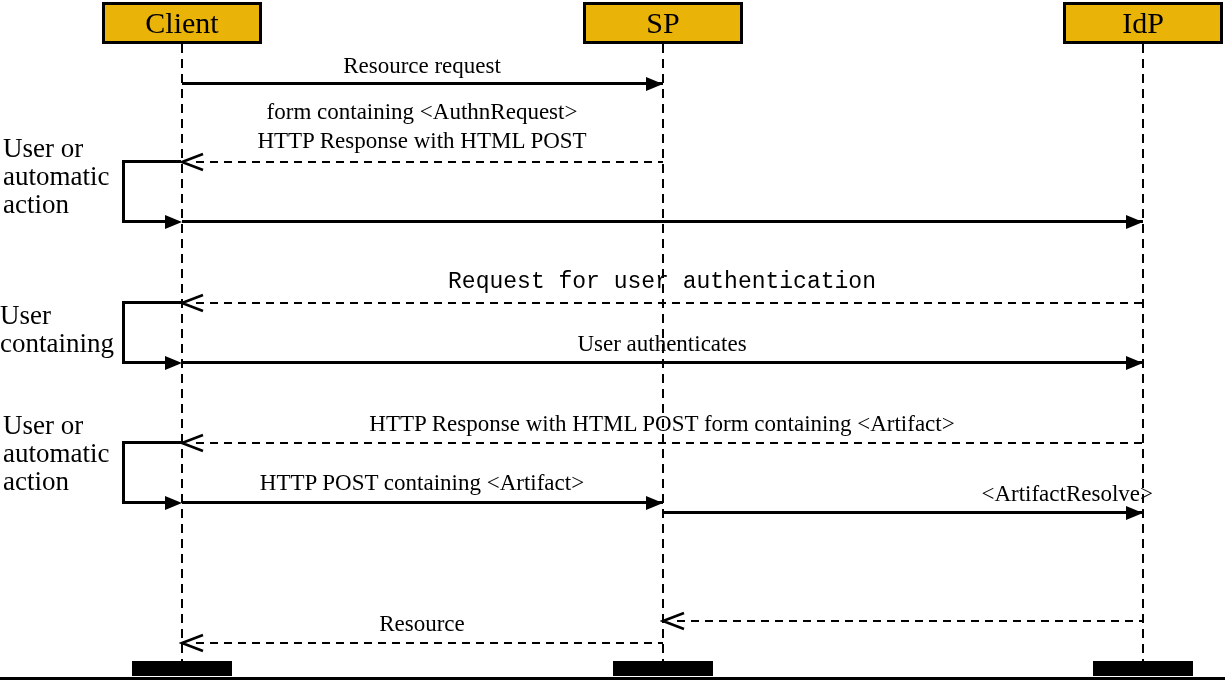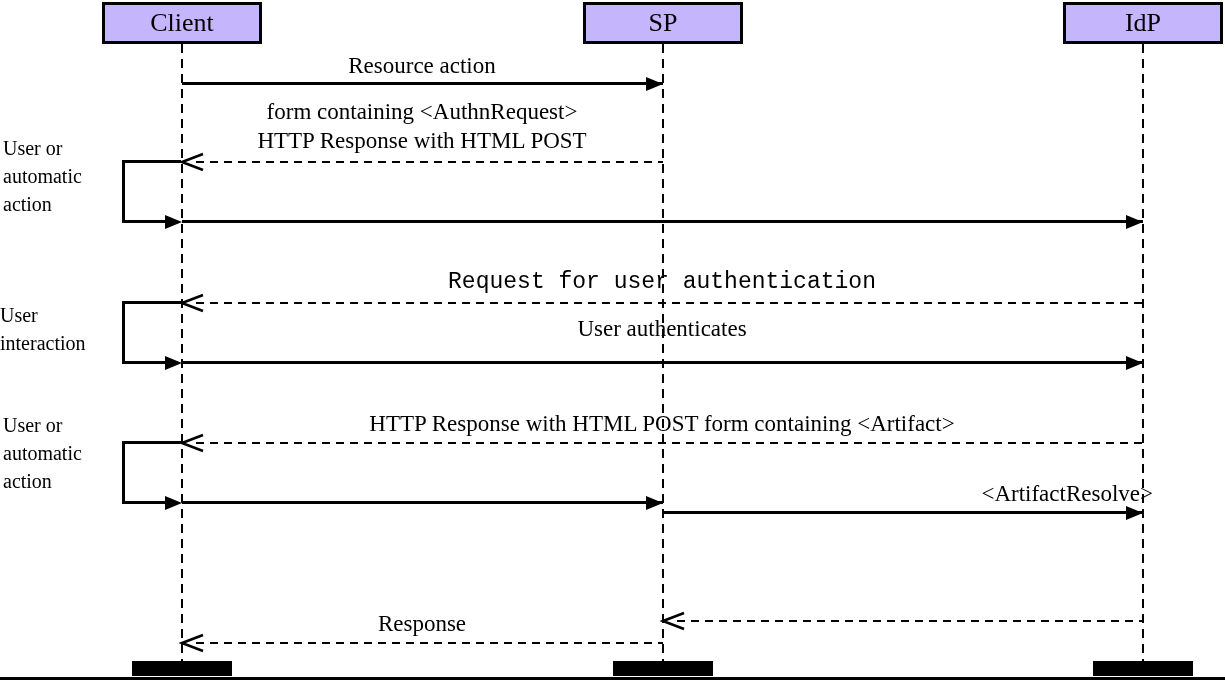--- a/index.html
+++ b/index.html
@@ -2,23 +2,23 @@
 <html><head>
 <meta charset="utf-8">
 <style>
   html,body{margin:0;padding:0;background:#ffffff;}
   .canvas{
     position:relative; width:1225px; height:681px; background:#ffffff;
     font-family:"Liberation Serif", serif; color:#000; overflow:hidden;
   }
   .actor{
     position:absolute; top:2px; width:154px; height:36px;
-    border:3px solid #000; background:#c4b5fd;
+    border:3px solid #000; background:#eab308;
     display:flex; align-items:center; justify-content:center;
-    font-size:26px;
+    font-size:30px;
   }
   .lifeline{
     position:absolute; width:2px;
     background:repeating-linear-gradient(to bottom,#000 0 9px,transparent 9px 15px);
   }
   .solid-h{ position:absolute; height:3px; background:#000; }
   .vsolid{ position:absolute; width:3px; background:#000; }
   .dash-h{
     position:absolute; height:2px;
     background:repeating-linear-gradient(to right,#000 0 8px,transparent 8px 14px);
@@ -27,21 +27,21 @@
     position:absolute; width:0; height:0;
     border-left:17px solid #000;
     border-top:7px solid transparent; border-bottom:7px solid transparent;
   }
   .chev{ position:absolute; width:26px; height:20px; }
   .msg-label{
     position:absolute; text-align:center; font-size:23px; line-height:29px;
     white-space:nowrap;
   }
   .note{
-    position:absolute; text-align:left; font-size:20px; line-height:28px;
+    position:absolute; text-align:left; font-size:27px; line-height:28px;
     white-space:nowrap;
   }
   .bar{ position:absolute; width:100px; height:15px; background:#000; }
   .rule{ position:absolute; left:0; top:677px; width:1225px; height:3px; background:#000; }
 </style>
 </head>
 <body>
 
 <div class="canvas">
 
@@ -53,21 +53,21 @@
   </div>
   <div class="actor" style="left:1063px;">
     <span>IdP</span>
   </div>
 
   <div class="lifeline" style="left:181px; top:44px; height:617px;"></div>
   <div class="lifeline" style="left:662px; top:44px; height:617px;"></div>
   <div class="lifeline" style="left:1142px; top:44px; height:617px;"></div>
 
   <div class="msg-label" style="left:272px; top:51px; width:300px;">
-    <div>Resource action</div>
+    <div>Resource request</div>
   </div>
   <div class="solid-h" style="left:182px; top:82px; width:481px;"></div>
   <div class="head-r" style="left:646px; top:77px;"></div>
 
   <div class="msg-label" style="left:222px; top:97px; width:400px;">
     <div>form containing &lt;AuthnRequest&gt;</div>
     <div>HTTP Response with HTML POST</div>
   </div>
   <div class="dash-h" style="left:196px; top:161px; width:467px;"></div>
   <svg class="chev" style="left:179px; top:152px;" viewBox="0 0 26 20">
@@ -90,28 +90,28 @@
   <div class="msg-label" style="left:412px; top:268px; width:500px;font-family:Liberation Mono, monospace;">
     <div>Request for user authentication</div>
   </div>
   <div class="dash-h" style="left:196px; top:302px; width:946px;"></div>
   <svg class="chev" style="left:179px; top:293px;" viewBox="0 0 26 20">
     <path d="M24 2 L3 10 L24 18" stroke="#000" stroke-width="2.6" fill="none"></path>
   </svg>
 
   <div class="note" style="left:0; top:291px; width:130px;margin-top:10px;">
     <div>User</div>
-    <div>interaction</div>
+    <div>containing</div>
   </div>
   <div class="solid-h" style="left:122px; top:301px; width:59px;"></div>
   <div class="vsolid" style="left:122px; top:301px; height:63px;"></div>
   <div class="solid-h" style="left:122px; top:361px; width:44px;"></div>
   <div class="head-r" style="left:165px; top:356px;"></div>
 
-  <div class="msg-label" style="left:462px; top:314px; width:400px;">
+  <div class="msg-label" style="left:462px; top:329px; width:400px;">
     <div>User authenticates</div>
   </div>
   <div class="solid-h" style="left:182px; top:361px; width:961px;"></div>
   <div class="head-r" style="left:1126px; top:356px;"></div>
 
   <div class="msg-label" style="left:312px; top:409px; width:700px;">
     <div>HTTP Response with HTML POST form containing &lt;Artifact&gt;</div>
   </div>
   <div class="dash-h" style="left:196px; top:442px; width:946px;"></div>
   <svg class="chev" style="left:179px; top:433px;" viewBox="0 0 26 20">
@@ -121,38 +121,41 @@
   <div class="note" style="left:3px; top:411px; width:130px;">
     <div>User or</div>
     <div>automatic</div>
     <div>action</div>
   </div>
   <div class="solid-h" style="left:122px; top:441px; width:59px;"></div>
   <div class="vsolid" style="left:122px; top:441px; height:63px;"></div>
   <div class="solid-h" style="left:122px; top:501px; width:44px;"></div>
   <div class="head-r" style="left:165px; top:496px;"></div>
 
+  <div class="msg-label" style="left:172px; top:468px; width:500px;">
+    <div>HTTP POST containing &lt;Artifact&gt;</div>
+  </div>
   <div class="solid-h" style="left:182px; top:501px; width:481px;"></div>
   <div class="head-r" style="left:646px; top:496px;"></div>
 
   <div class="msg-label" style="left:653px; top:479px; width:500px;text-align:right;">
     <div>&lt;ArtifactResolve&gt;</div>
   </div>
   <div class="solid-h" style="left:663px; top:511px; width:480px;"></div>
   <div class="head-r" style="left:1126px; top:506px;"></div>
 
   <div class="msg-label" style="left:653px; top:558px; width:500px; line-height:28px;">
   </div>
   <div class="dash-h" style="left:677px; top:620px; width:466px;"></div>
   <svg class="chev" style="left:660px; top:611px;" viewBox="0 0 26 20">
     <path d="M24 2 L3 10 L24 18" stroke="#000" stroke-width="2.6" fill="none"></path>
   </svg>
 
   <div class="msg-label" style="left:272px; top:609px; width:300px;">
-    <div>Response</div>
+    <div>Resource</div>
   </div>
   <div class="dash-h" style="left:196px; top:642px; width:467px;"></div>
   <svg class="chev" style="left:179px; top:633px;" viewBox="0 0 26 20">
     <path d="M24 2 L3 10 L24 18" stroke="#000" stroke-width="2.6" fill="none"></path>
   </svg>
 
   <div class="bar" style="left:132px; top:661px;"></div>
   <div class="bar" style="left:613px; top:661px;"></div>
   <div class="bar" style="left:1093px; top:661px;"></div>
 

